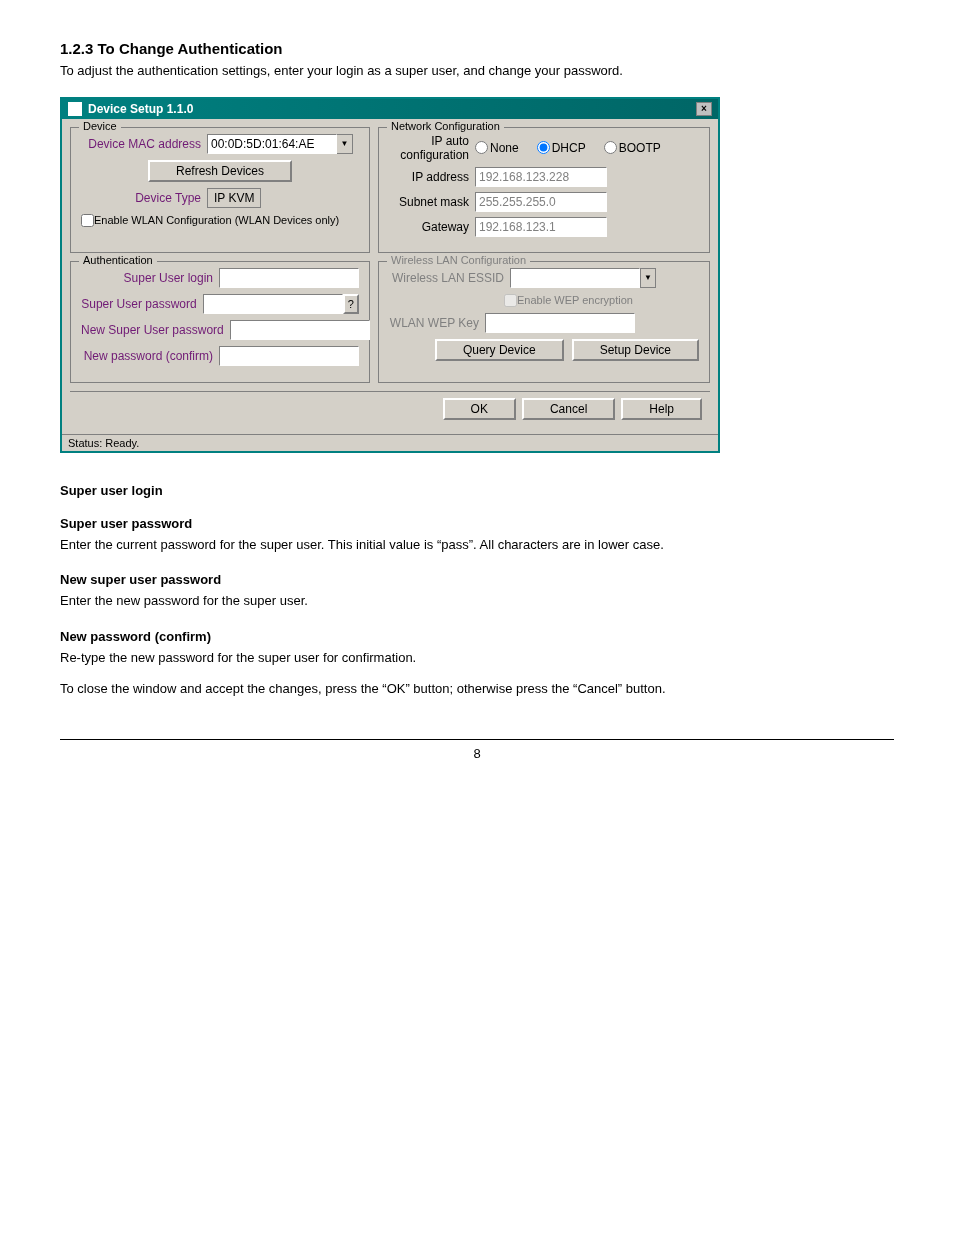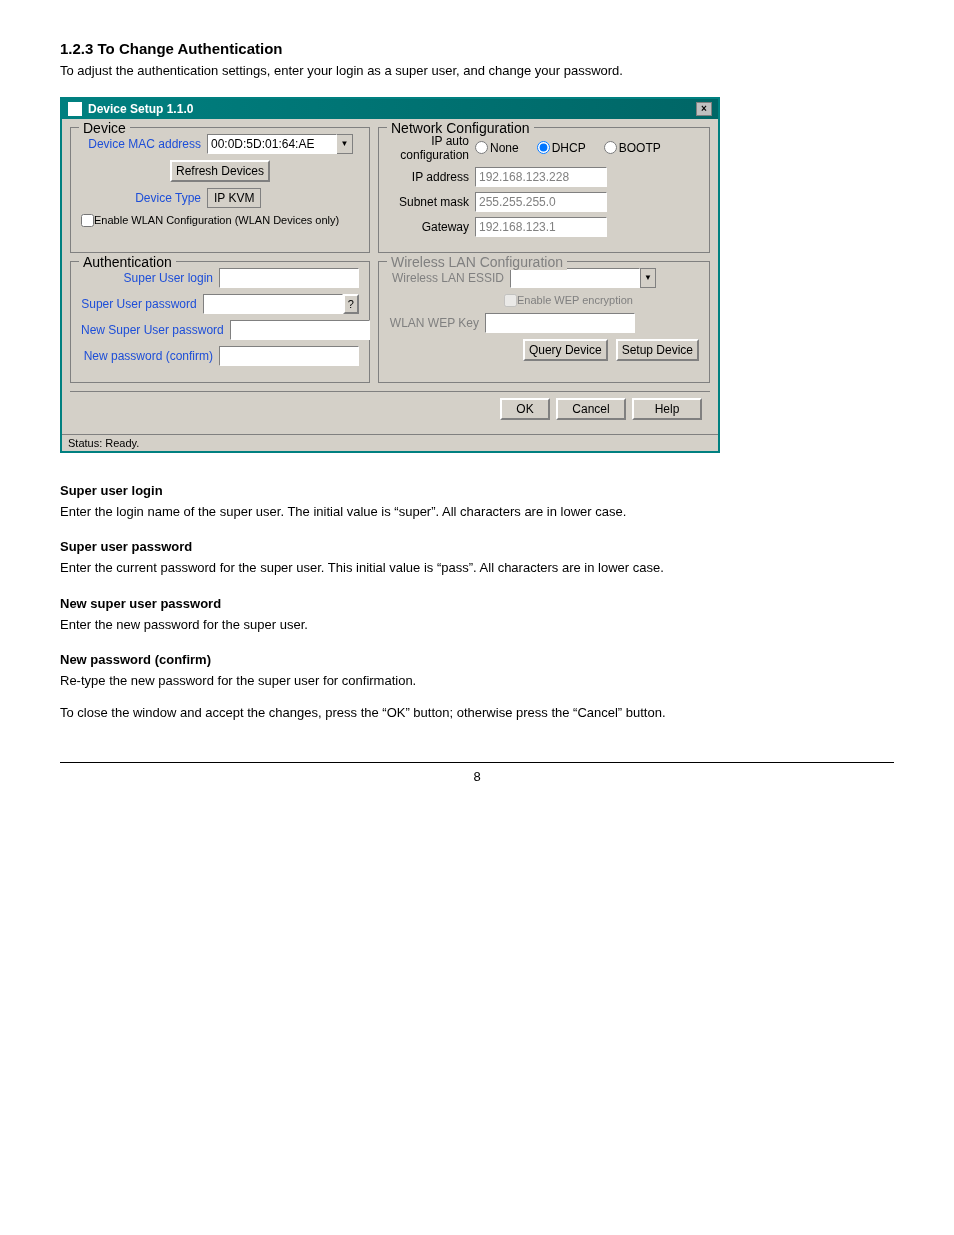--- a/index.html
+++ b/index.html
@@ -82,21 +82,21 @@
       position: relative;
       background: #d4d0c8;
     }
 
     .field-group-label {
       position: absolute;
       top: -8px;
       left: 8px;
       background: #d4d0c8;
       padding: 0 4px;
-      font-size: 14px;
+      font-size: 11px;
       font-weight: normal;
     }
 
     .device-group {
       width: 300px;
       min-height: 110px;
     }
 
     .network-group {
       flex: 1;
@@ -107,21 +107,21 @@
       display: flex;
       align-items: center;
       margin-bottom: 6px;
       font-size: 12px;
     }
 
     .form-label {
       text-align: right;
       margin-right: 6px;
       white-space: nowrap;
-      color: #1d4ed8;
+      color: #701a75;
     }
 
     .form-label-narrow {
       width: 120px;
     }
 
     .form-label-wide {
       width: 150px;
     }
 
@@ -162,21 +162,21 @@
       justify-content: center;
       margin-bottom: 6px;
     }
 
     .win-button {
       background: #d4d0c8;
       border-top: 2px solid #fff;
       border-left: 2px solid #fff;
       border-right: 2px solid #808080;
       border-bottom: 2px solid #808080;
-      padding: 2px 4px;
+      padding: 2px 26px;
       font-size: 12px;
       cursor: pointer;
       min-width: 70px;
       text-align: center;
     }
 
     .device-type-row {
       display: flex;
       align-items: center;
       margin-bottom: 6px;
@@ -494,21 +494,20 @@
   </div>
 
   <div class="status-bar">
     <span>Status: Ready.</span>
   </div>
 
 </div>
 
 <div>
   <p class="section-header">Super user login</p>
-  <p class="section-text">Enter the login name of the super user. The initial value is “super”. All characters are in lower case.</p>
 </div>
 
 <div>
   <p class="section-header">Super user password</p>
   <p class="section-text">Enter the current password for the super user. This initial value is “pass”. All characters are in lower case.</p>
 </div>
 
 <div>
   <p class="section-header">New super user password</p>
   <p class="section-text">Enter the new password for the super user.</p>

